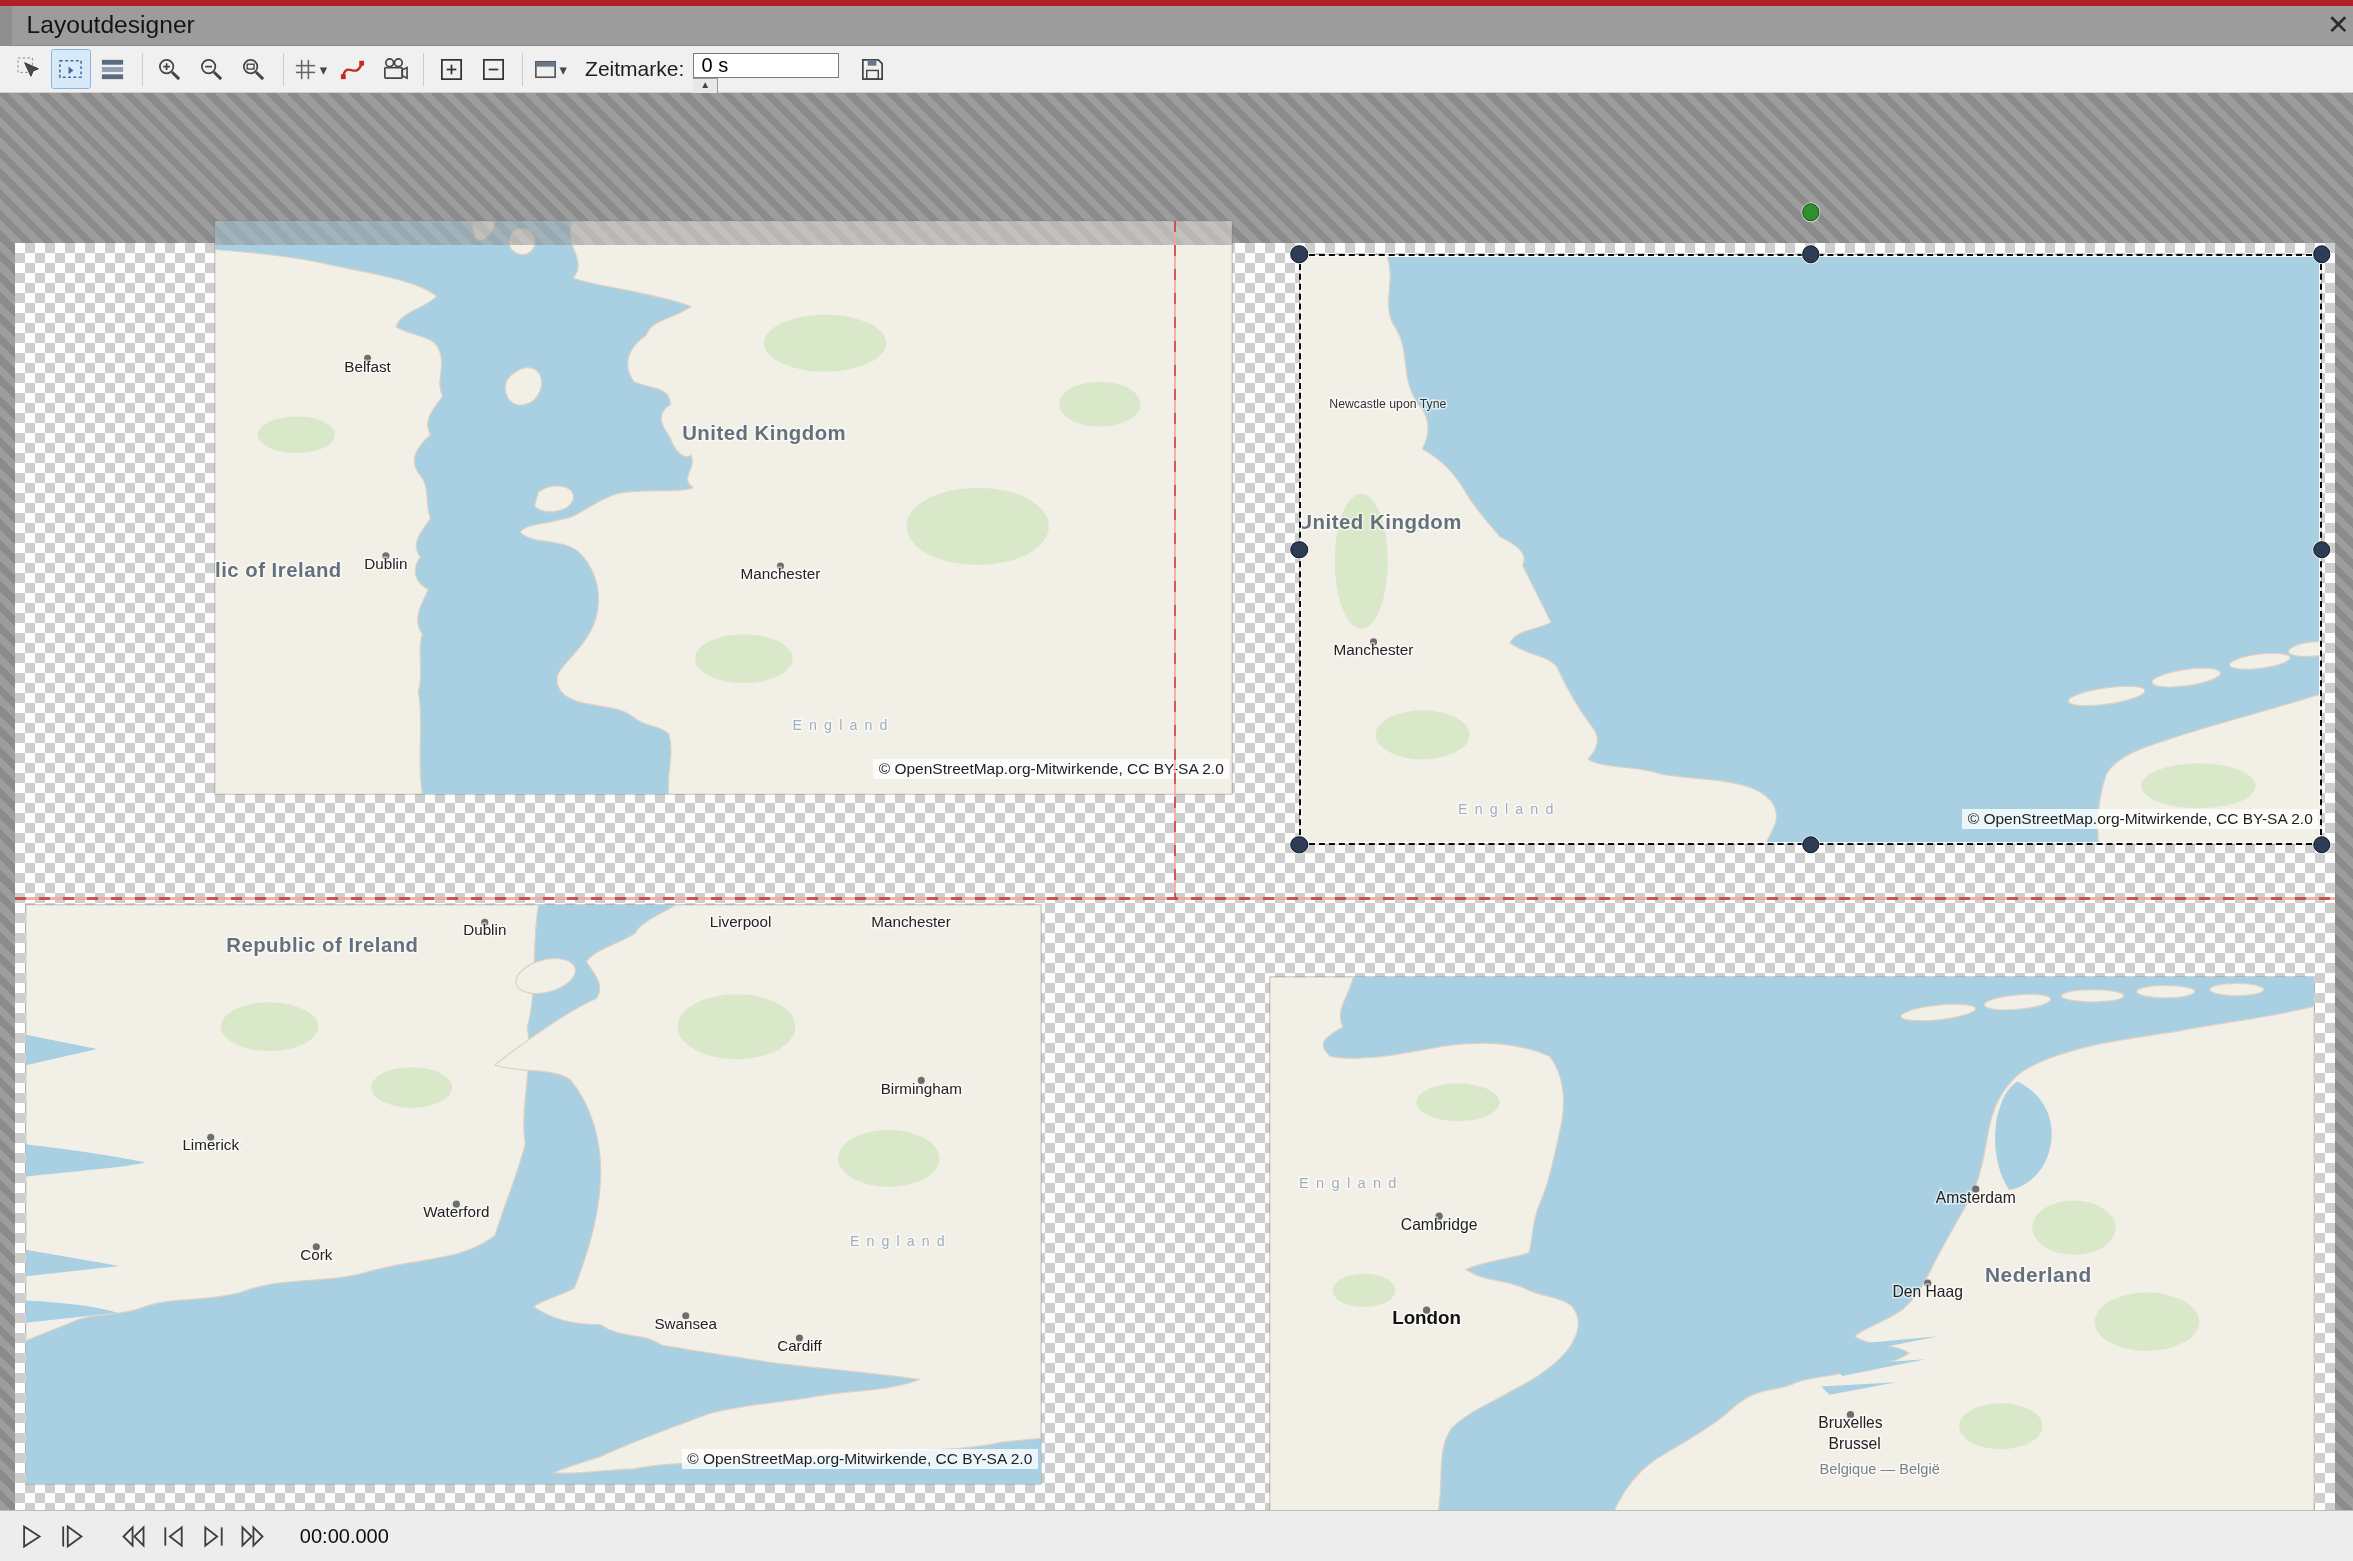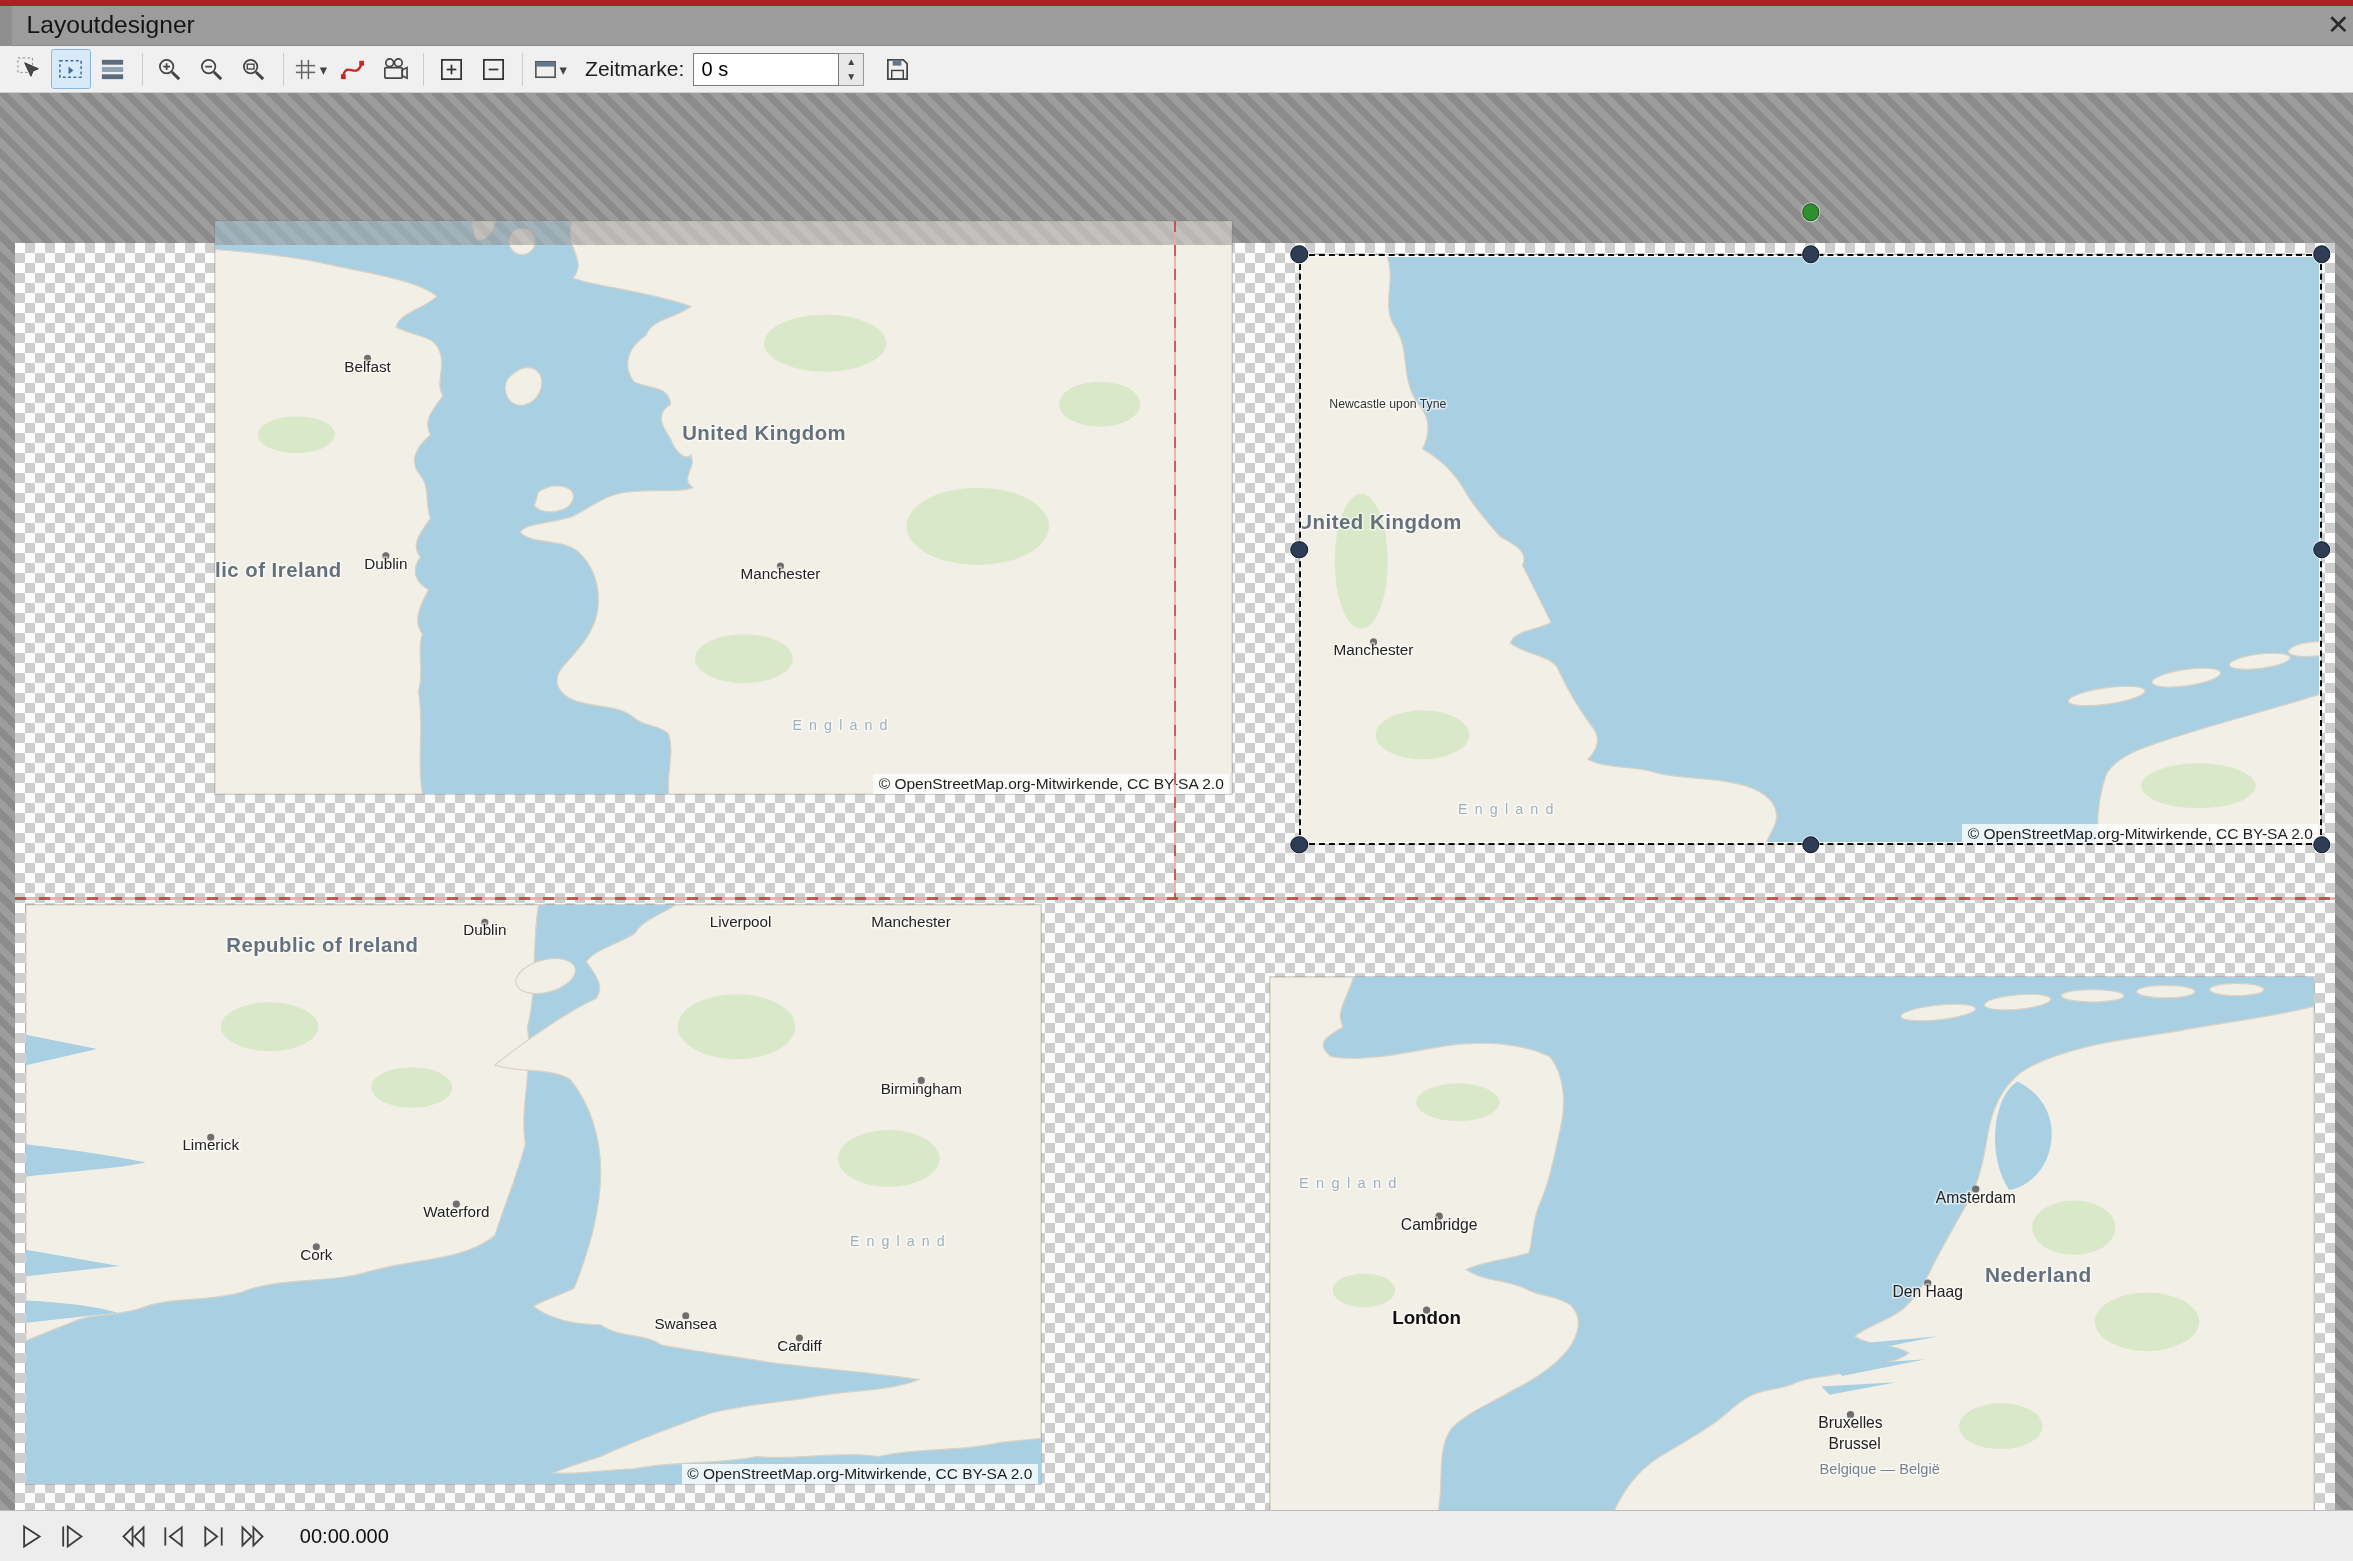--- a/index.html
+++ b/index.html
@@ -12,32 +12,32 @@
   .titlebar .title{margin-left:14.6px;font-size:24.6px;color:#141414;}
   .titlebar .close{position:absolute;right:16.4px;top:1.8px;font-size:27px;color:#2a2a2a;cursor:pointer;line-height:36px;}
   .toolbar{position:absolute;left:0;top:46px;width:100%;height:47px;background:#f0f0f0;display:flex;align-items:center;padding-left:9px;box-sizing:border-box;border-bottom:0.9px solid #cfcfcf;}
   .tbtn{width:38px;height:38px;display:flex;align-items:center;justify-content:center;border:0.9px solid transparent;border-radius:2.7px;margin-right:1.8px;}
   .tbtn.active{background:#d8eaf8;border-color:#88b8e0;}
   .tbtn svg{display:block;}
   .caretbtn{display:flex;align-items:center;border:0.9px solid transparent;border-radius:2.7px;margin-right:1.8px;padding-right:2.7px;}
   .caret{font-size:14.6px;color:#444;margin-left:0.9px;}
   .sep{width:0.9px;height:33px;background:#cccccc;margin:0 7.3px;}
   .tb-label{font-size:21px;color:#1d1d1d;margin:0 9px 0 12.8px;text-align:center;}
-  .tb-input-group{display:flex;align-items:stretch;height:33px;}
+  .tb-input-group{display:flex;align-items:stretch;height:33px;flex-direction:column;}
   .tb-input{width:146px;height:33px;border:0.9px solid #7a7a7a;background:#fff;font-size:20px;font-family:"Liberation Sans",sans-serif;padding:0 0 0 7.3px;box-sizing:border-box;}
   .spin{width:24px;display:flex;flex-direction:column;border:0.9px solid #9a9a9a;border-left:none;background:#e8e8e8;}
   .spin span{flex:1;font-size:10px;color:#444;display:flex;align-items:center;justify-content:center;cursor:pointer;}
   .save-btn{margin-left:12.8px;}
 
   
   .canvas{position:absolute;left:0;top:93px;width:2354px;height:1417px;background:repeating-linear-gradient(45deg,#9d9d9d 0 7.3px,#8b8b8b 7.3px 14.6px);overflow:hidden;}
   .checker{position:absolute;left:14.6px;top:150px;width:2320px;height:1304px;background-color:#fdfdfd;background-image:linear-gradient(45deg,#cecece 25%,transparent 25%,transparent 75%,#cecece 75%),linear-gradient(45deg,#cecece 25%,transparent 25%,transparent 75%,#cecece 75%);background-size:20px 20px;background-position:0 0,10px 10px;z-index:0;}
   .map{position:absolute;overflow:hidden;z-index:2;box-shadow:0 0 0 0.9px rgba(120,120,120,.35);}
   .map svg{position:absolute;left:0;top:0;width:100%;height:100%;}
-  .attribution{position:absolute;right:2.7px;bottom:0;background:rgba(255,255,255,.78);color:#1e1e1e;font-size:15.5px;padding:0.9px 5.5px;white-space:nowrap;z-index:4;}
+  .attribution{position:absolute;right:2.7px;bottom:15px;background:rgba(255,255,255,.78);color:#1e1e1e;font-size:15.5px;padding:0.9px 5.5px;white-space:nowrap;z-index:4;}
   #map1{left:215px;top:128px;width:1017px;height:573px;}
   #map2{left:1300px;top:162px;width:1021px;height:589px;}
   #map3{left:25.5px;top:812px;width:1015px;height:579px;}
   #map4{left:1270px;top:884px;width:1044px;height:563px;}
   .map1-hatch-overlay{position:absolute;left:215px;top:128px;width:1017px;height:24px;background:repeating-linear-gradient(45deg,rgba(155,155,155,.55) 0 7.3px,rgba(138,138,138,.55) 7.3px 14.6px);z-index:3;}
 
   .vguide{position:absolute;left:1174px;top:128px;width:1.8px;height:678px;background:repeating-linear-gradient(180deg,#c2453c 0 11px,#f0a8a4 11px 24px);z-index:4;opacity:.85;}
   .hguide{position:absolute;left:14.6px;top:804px;width:2320px;height:2.7px;background:repeating-linear-gradient(90deg,#c2453c 0 11px,#f0a8a4 11px 24px);z-index:4;opacity:.9;}
 
   

